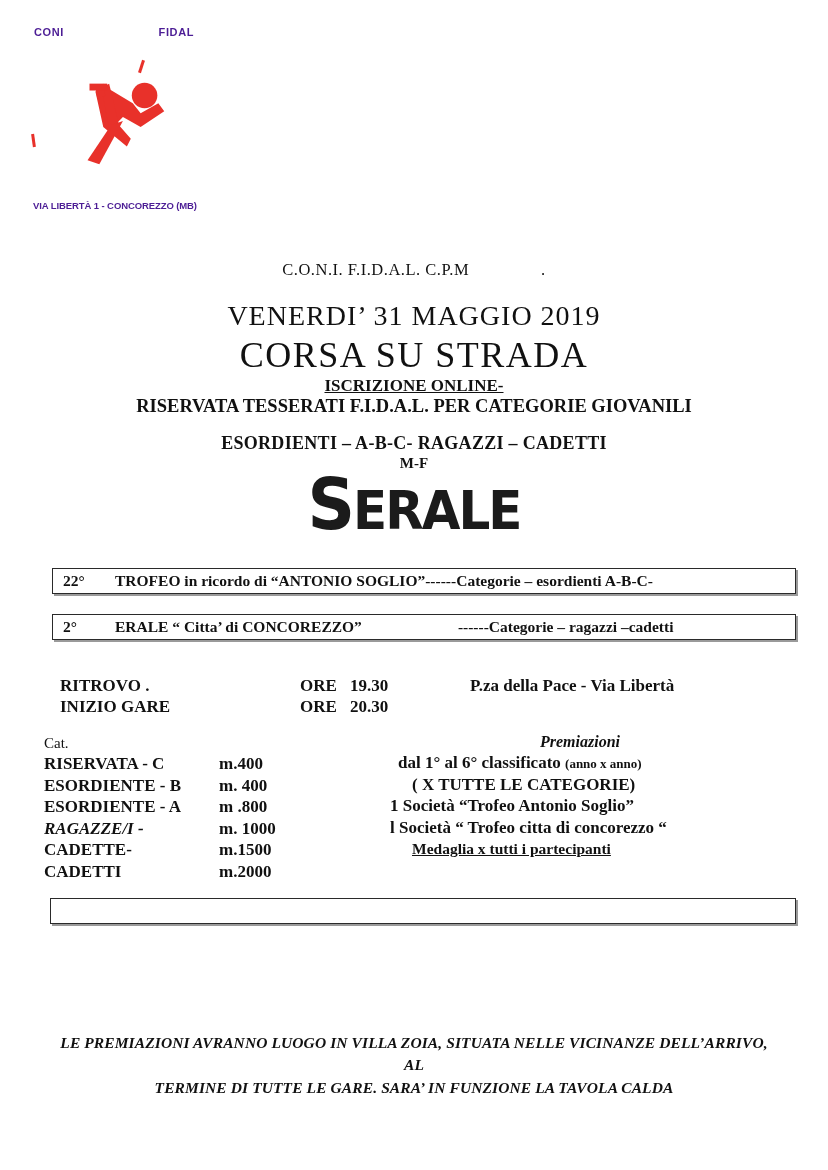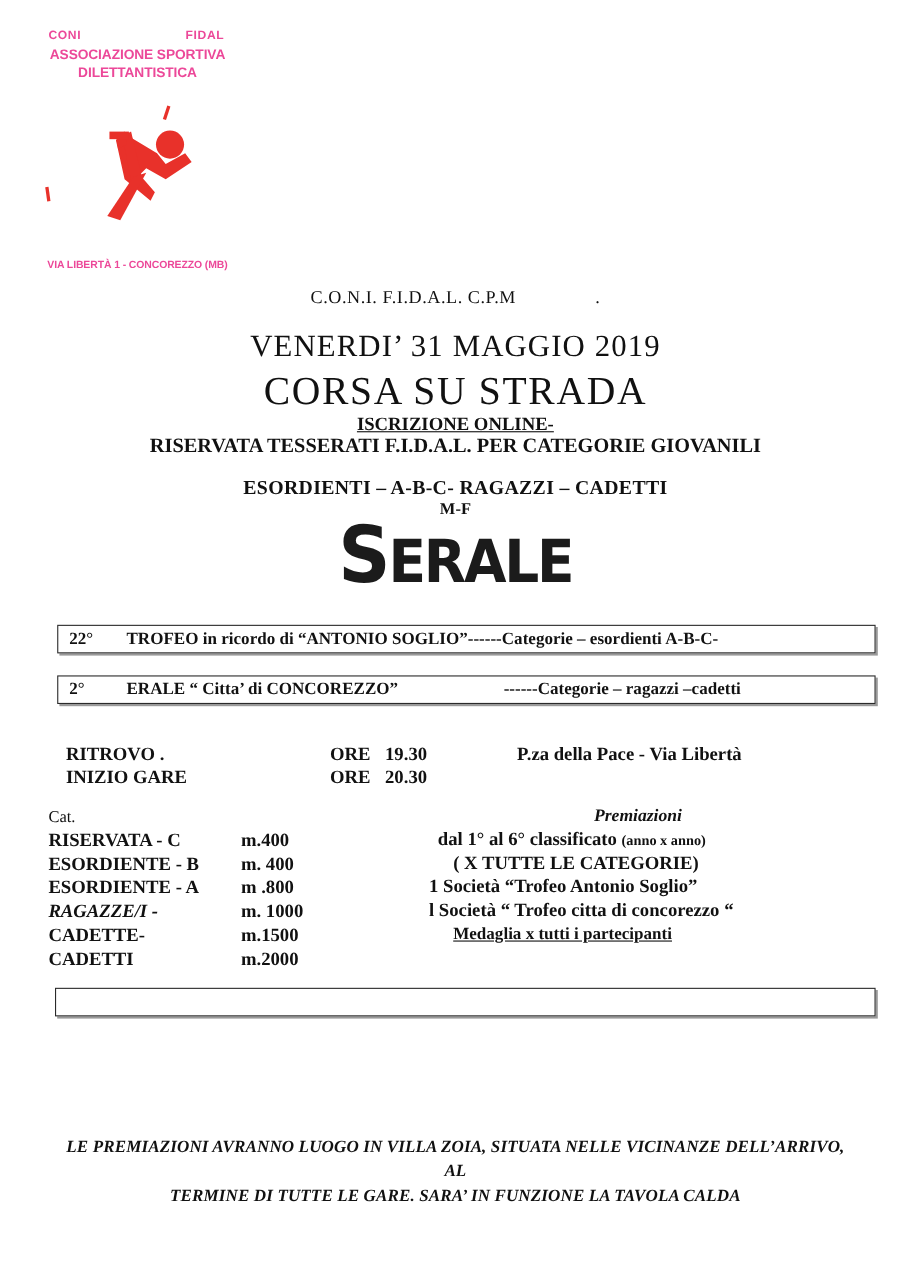--- a/index.html
+++ b/index.html
@@ -12,25 +12,25 @@
     height: 1170px;
     position: relative;
     font-family: "Liberation Serif", serif;
     color: #111111;
     overflow: hidden;
   }
 
   
   #logo-block {
     position: absolute;
-    left: 30px;
+    left: 20px;
     top: 26px;
     width: 190px;
     height: 250px;
-    color: #ec4899;
+    color: #4c1d95;
     font-family: "Liberation Sans", sans-serif;
     text-align: center;
   }
   #logo-federations {
     display: flex;
     justify-content: space-between;
     padding: 0 16px 0 14px;
     font-size: 11px;
     font-weight: bold;
     letter-spacing: 0.6px;
@@ -262,24 +262,20 @@
     letter-spacing: 0.1px;
   }
 </style>
 </head>
 <body>
 
 <div id="logo-block">
   <div id="logo-federations">
     <span>CONI</span>
     <span>FIDAL</span>
-  </div>
-  <div id="logo-assoc">
-    <div>ASSOCIAZIONE SPORTIVA</div>
-    <div>DILETTANTISTICA</div>
   </div>
 
   <div id="logo-art">
     <div class="curve-word" id="word-atletica"></div>
     <div class="curve-word" id="word-concorezzo"></div>
     <div class="tick" id="tick-right"></div>
     <div class="tick" id="tick-left"></div>
     <svg id="runner-icon" viewBox="0 0 120 120">
       <g fill="#e8312a">
         <circle cx="86" cy="34" r="13"></circle>

